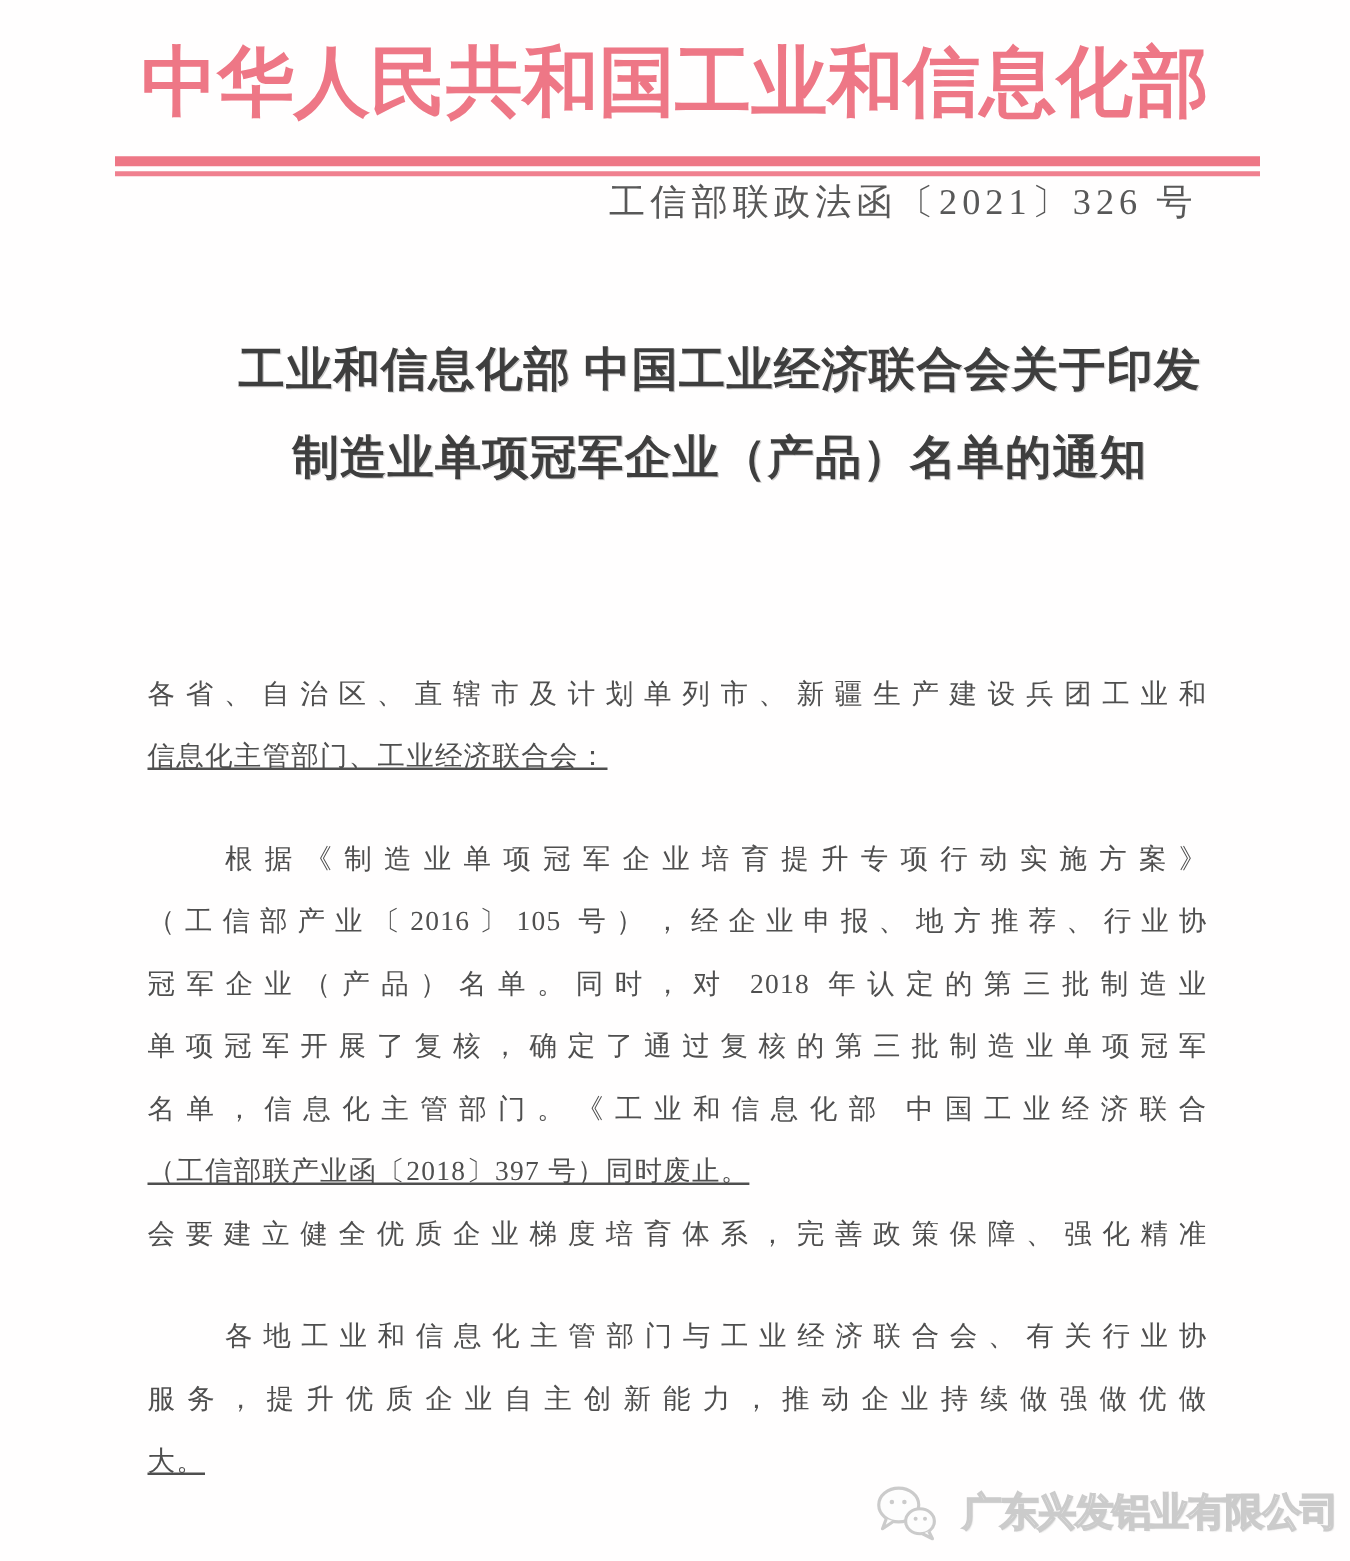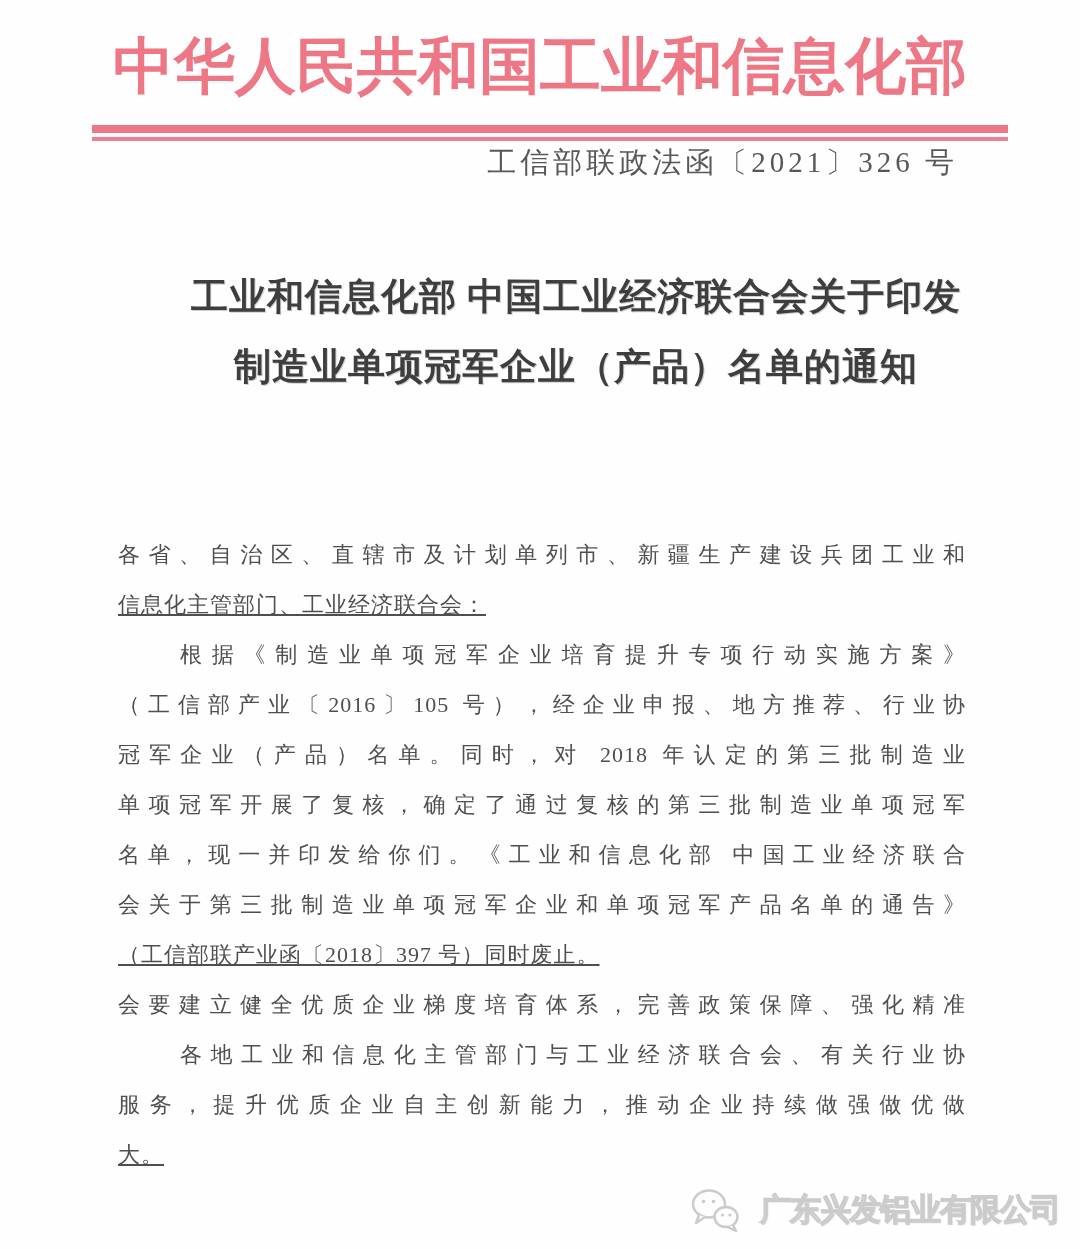--- a/index.html
+++ b/index.html
@@ -64,25 +64,25 @@
   }
   .doc-line{
     font-size:22px; line-height:50px;
     letter-spacing:1px;
     text-align:justify;
     text-align-last:justify;
     text-justify:inter-character;
     white-space:nowrap;
   }
   .doc-line.nofill{ text-align:left; text-align-last:left;text-decoration:underline; }
-  .doc-line.indent{ padding-left:62px; }
+  .doc-line.indent{ padding-left:62px;margin-top:32px; }
 
   
   .watermark{
-    position:absolute; right:20px; bottom:16px;
+    position:absolute; right:10px; bottom:16px;
     display:flex; align-items:center; gap:19px;
     opacity:.9;
   }
   .wm-icon{ display:inline-block; width:52px; height:46px; }
   .wm-text{
     font-family:"Liberation Sans","DejaVu Sans",sans-serif;
     font-size:31px; font-weight:bold;
     letter-spacing:-1px;
     color:#f4f4f4;
     -webkit-text-stroke:1.2px var(--wm-gray);
@@ -121,23 +121,22 @@
 
       <div class="doc-line indent">根据《制造业单项冠军企业培育提升专项行动实施方案》</div>
 
       <div class="doc-line">（工信部产业〔2016〕105 号），经企业申报、地方推荐、行业协</div>
 
 
       <div class="doc-line">冠军企业（产品）名单。同时，对 2018 年认定的第三批制造业</div>
 
       <div class="doc-line">单项冠军开展了复核，确定了通过复核的第三批制造业单项冠军</div>
 
-      <div class="doc-line">名单，现一并印发给你们。《工业和信息化部 中国工业经济联合</div>
+      <div class="doc-line">名单，信息化主管部门。《工业和信息化部 中国工业经济联合</div>
 
-      <div class="doc-line">会关于第三批制造业单项冠军企业和单项冠军产品名单的通告》</div>
 
       <div class="doc-line nofill">（工信部联产业函〔2018〕397 号）同时废止。</div>
 
       <div class="doc-line">会要建立健全优质企业梯度培育体系，完善政策保障、强化精准</div>
 
       <div class="doc-line indent">各地工业和信息化主管部门与工业经济联合会、有关行业协</div>
 
       <div class="doc-line">服务，提升优质企业自主创新能力，推动企业持续做强做优做</div>
 
       <div class="doc-line nofill">大。</div>

